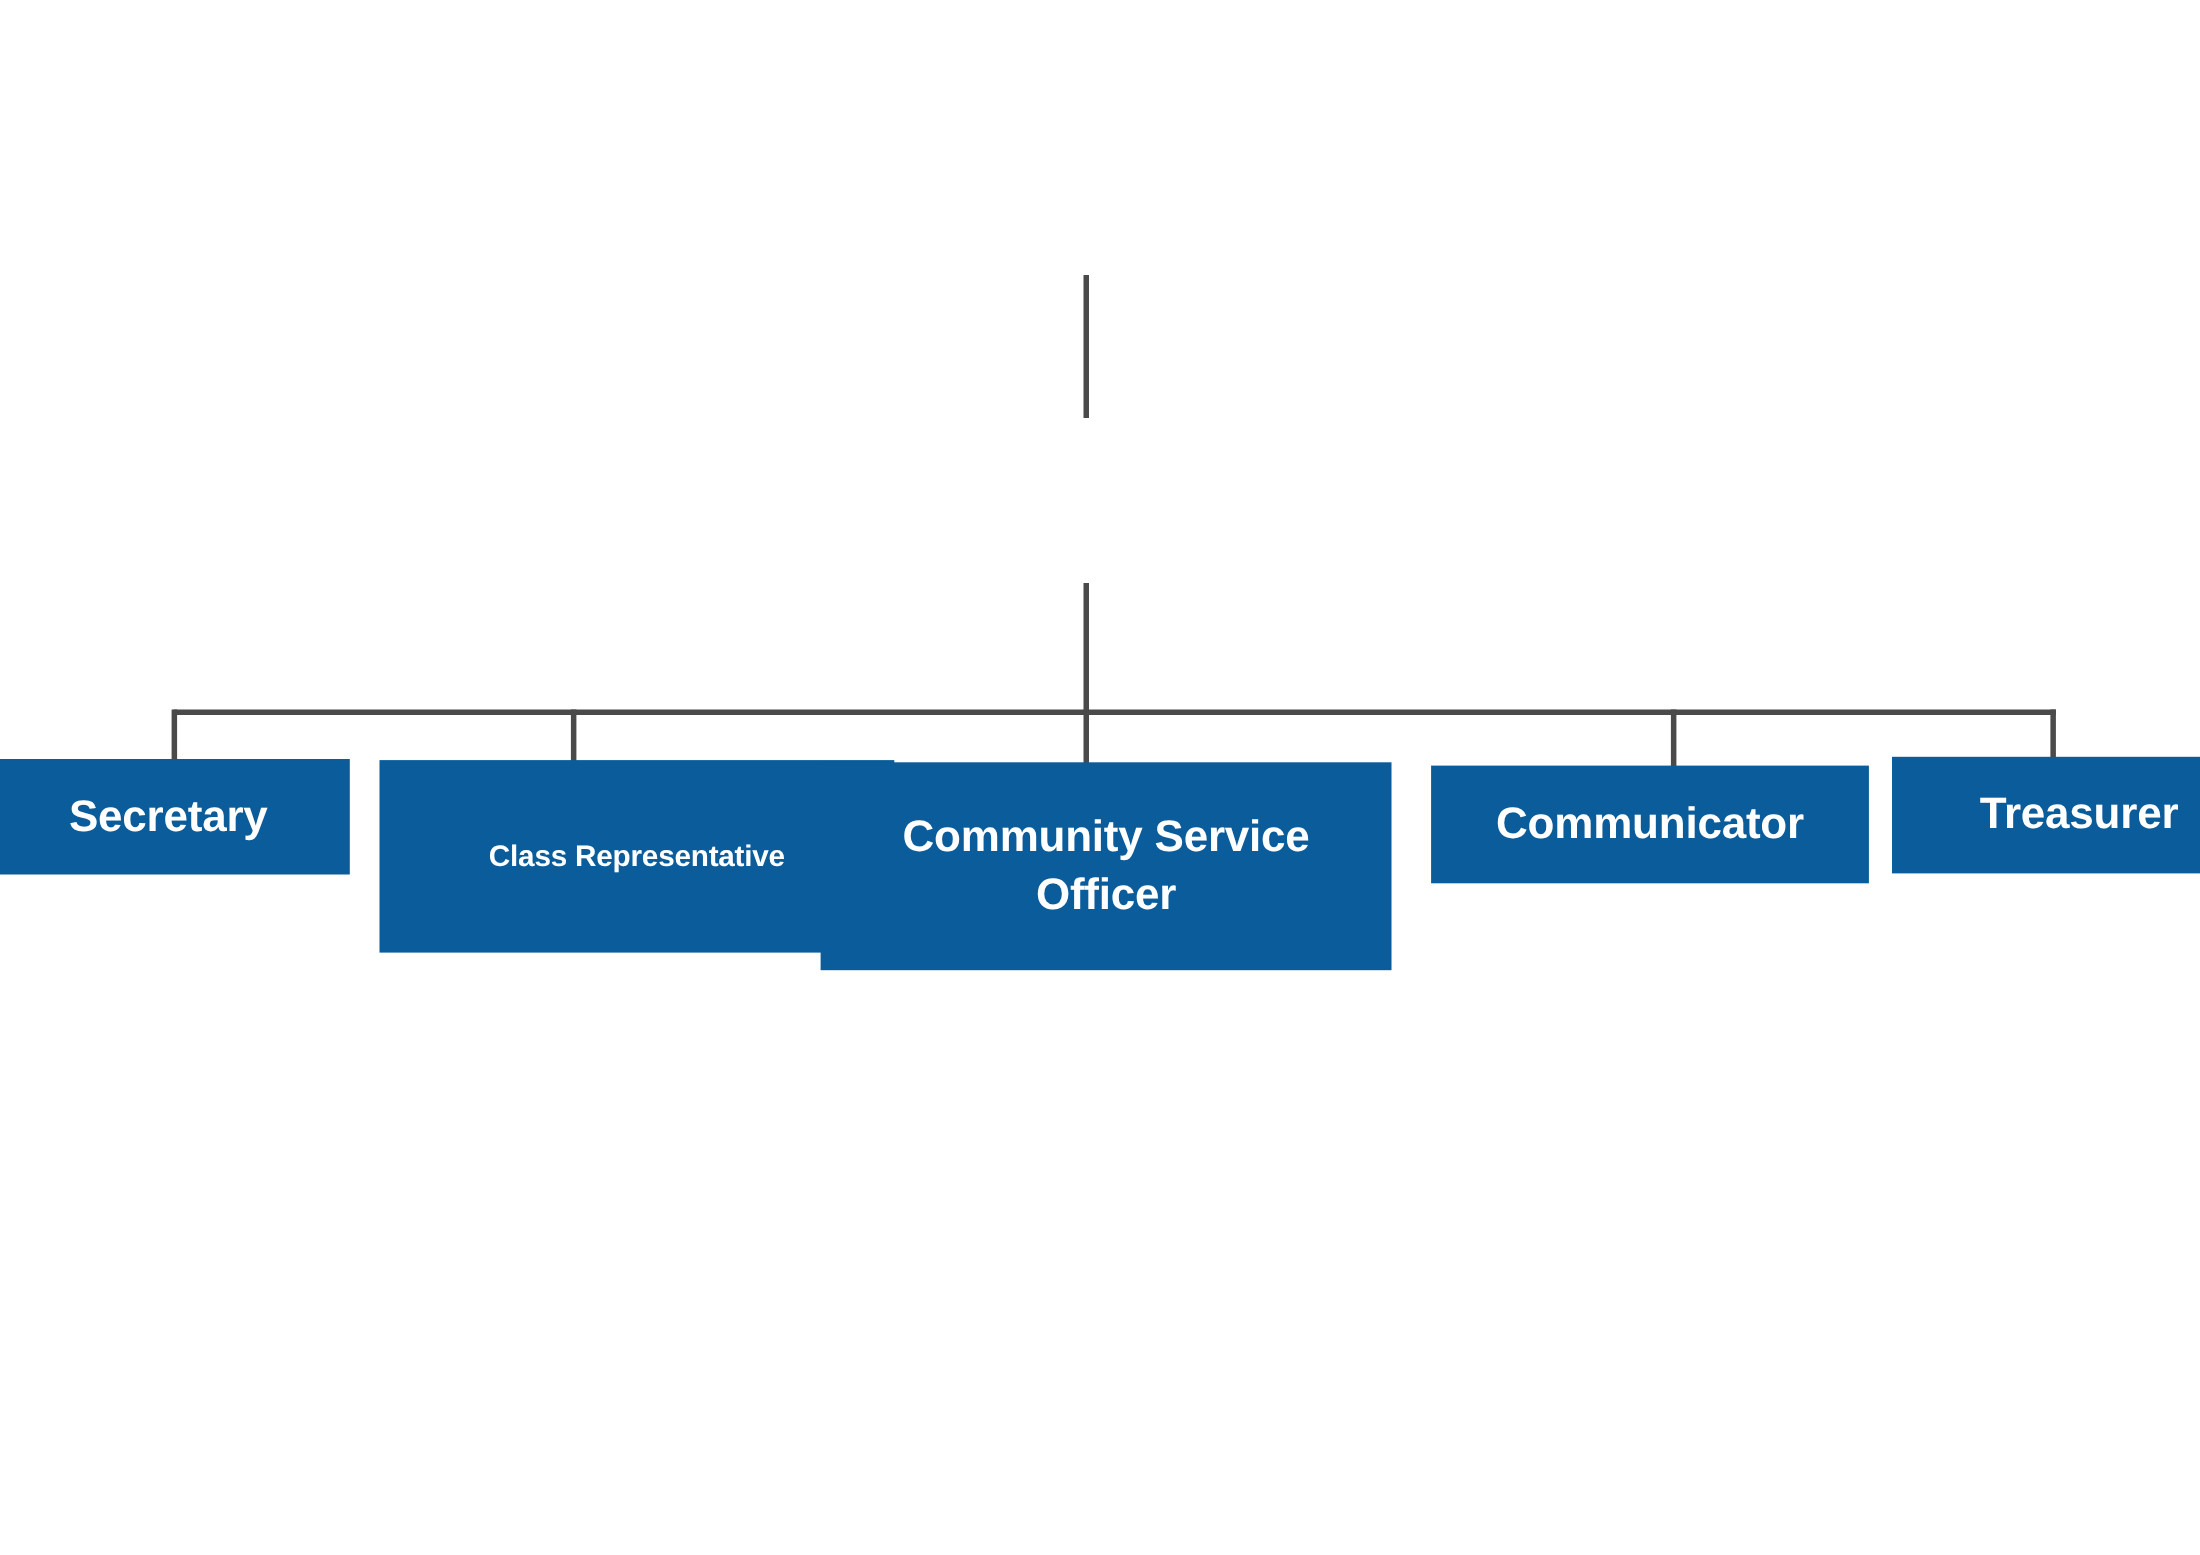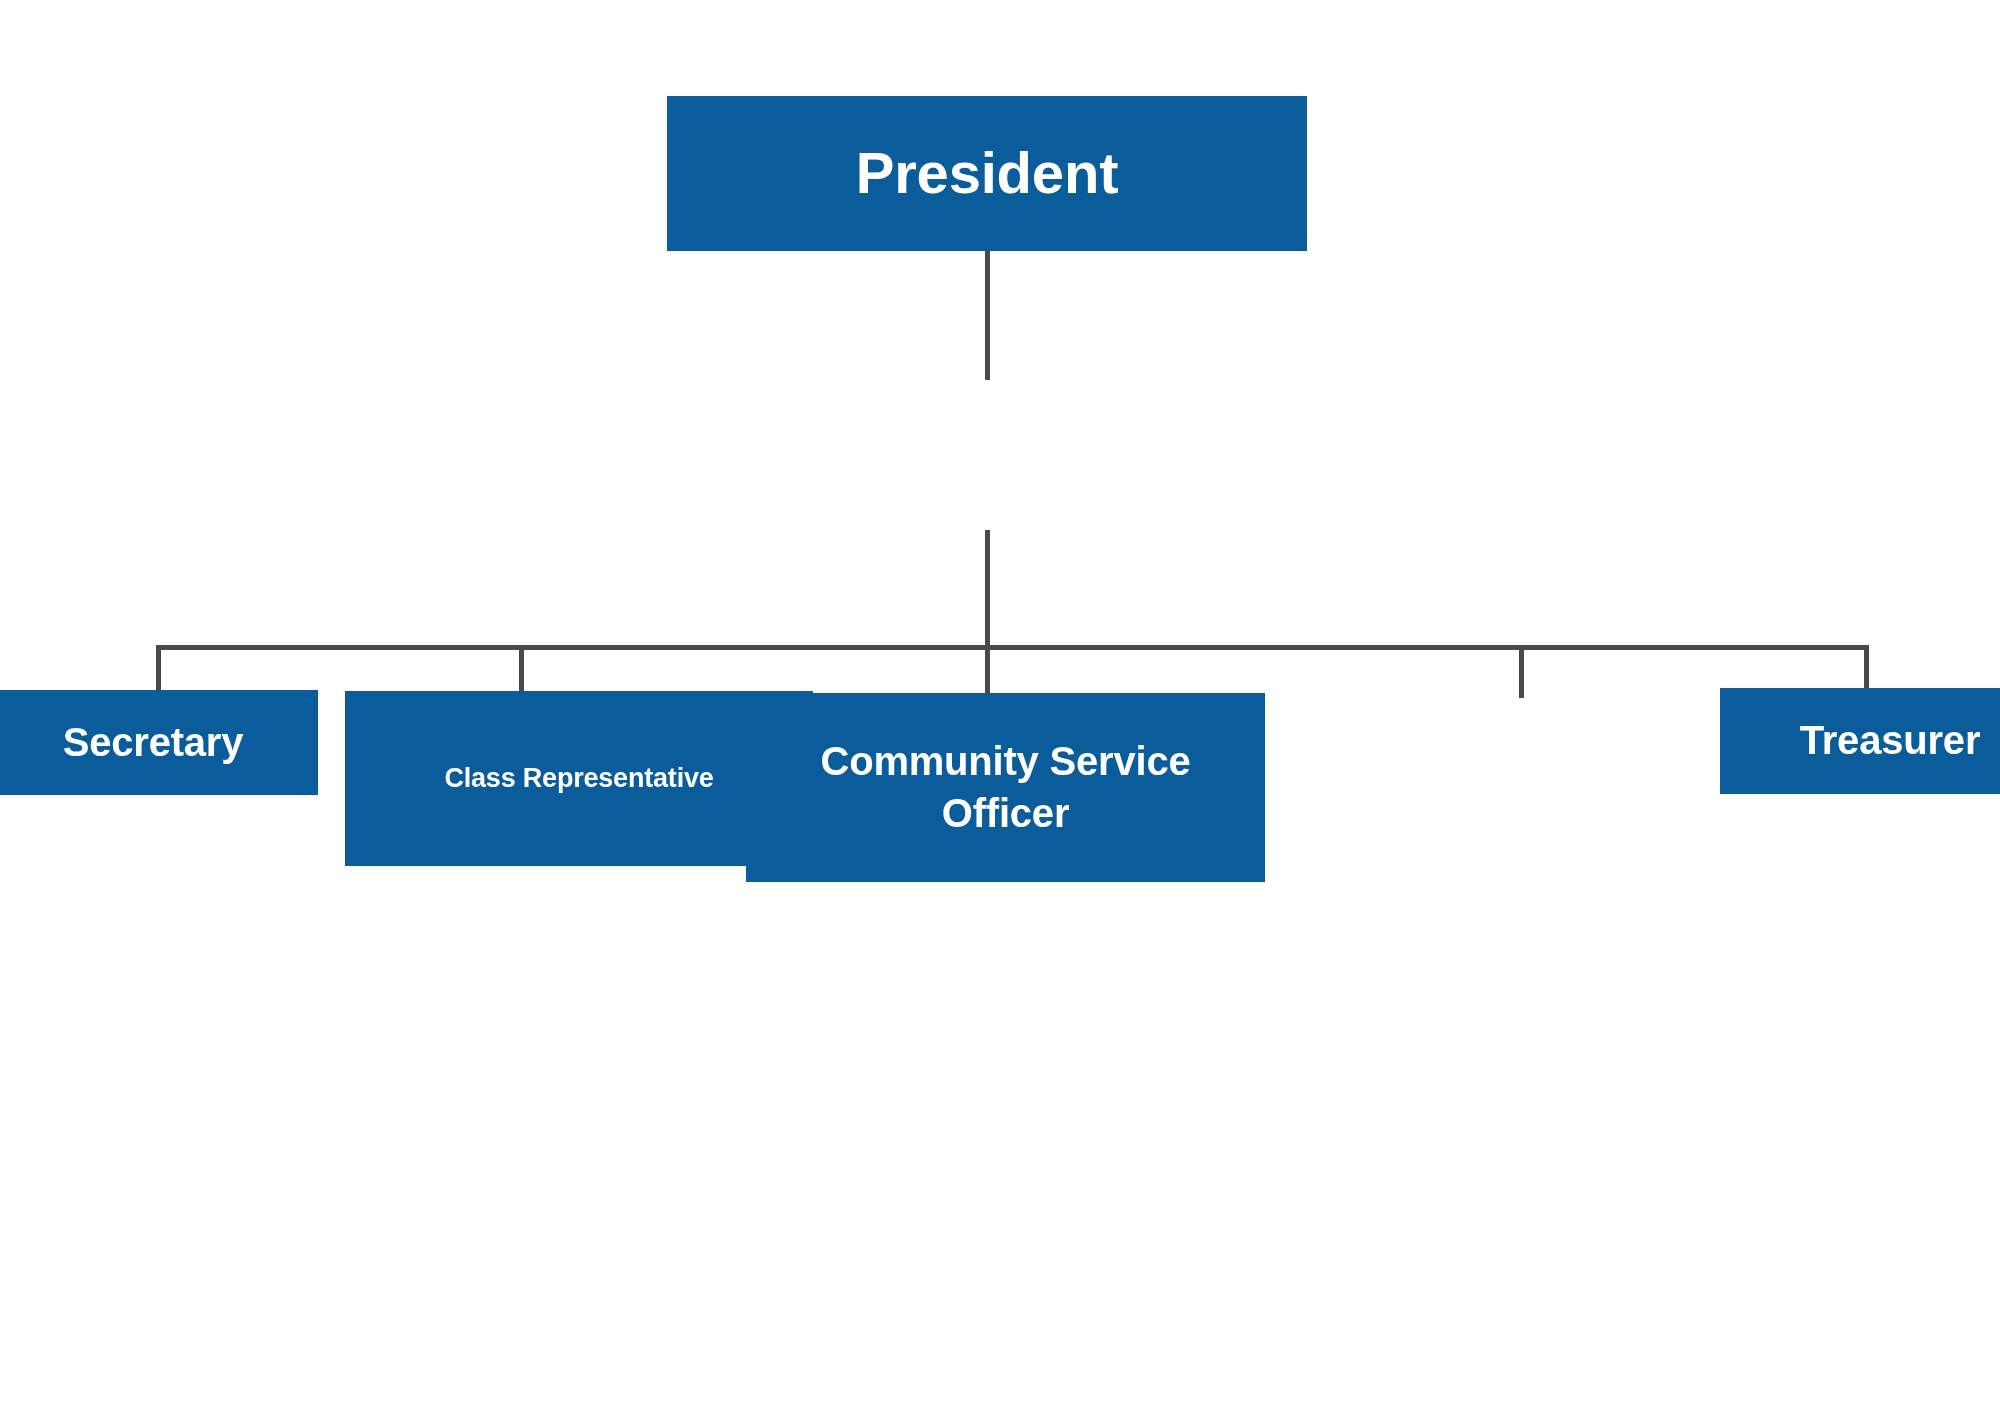--- a/index.html
+++ b/index.html
@@ -69,35 +69,35 @@
 
   <div class="connector v-line" id="conn-pres-vp"></div>
   <div class="connector v-line" id="conn-vp-bus"></div>
   <div class="connector h-line" id="conn-bus"></div>
   <div class="connector v-line" id="conn-drop-secretary"></div>
   <div class="connector v-line" id="conn-drop-classrep"></div>
   <div class="connector v-line" id="conn-drop-cso"></div>
   <div class="connector v-line" id="conn-drop-comm"></div>
   <div class="connector v-line" id="conn-drop-treasurer"></div>
 
-  <div class="node" id="node-president">
-    <span class="node-label">President</span>
-  </div>
 
 
   <div class="node" id="node-secretary">
     <span class="node-label">Secretary</span>
   </div>
 
   <div class="node" id="node-class-rep">
     <span class="node-label">Class Representative</span>
   </div>
 
   <div class="node" id="node-cso">
     <span class="node-label">Community Service Officer</span>
   </div>
 
+  <div class="node" id="node-communicator">
+    <span class="node-label">Communicator</span>
+  </div>
 
   <div class="node" id="node-treasurer">
     <span class="node-label">Treasurer</span>
   </div>
 
 </div>
 
 </body></html>

